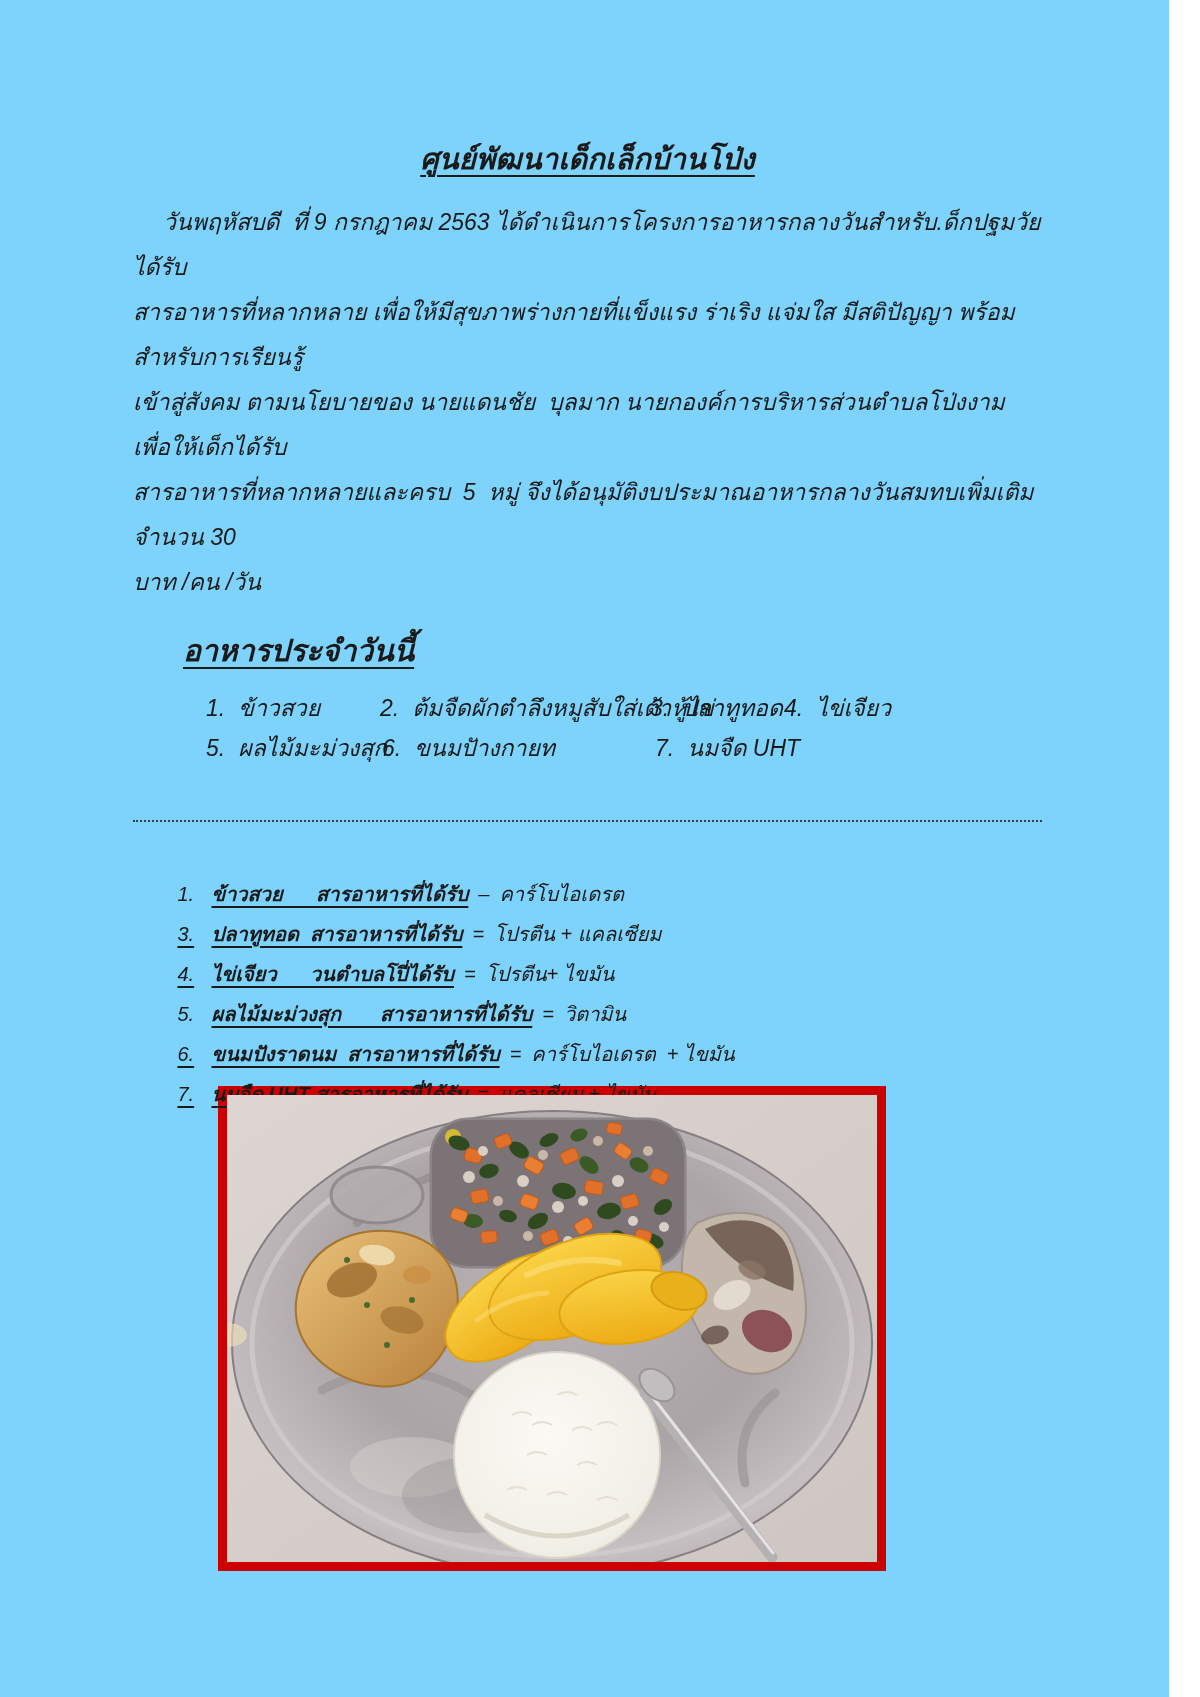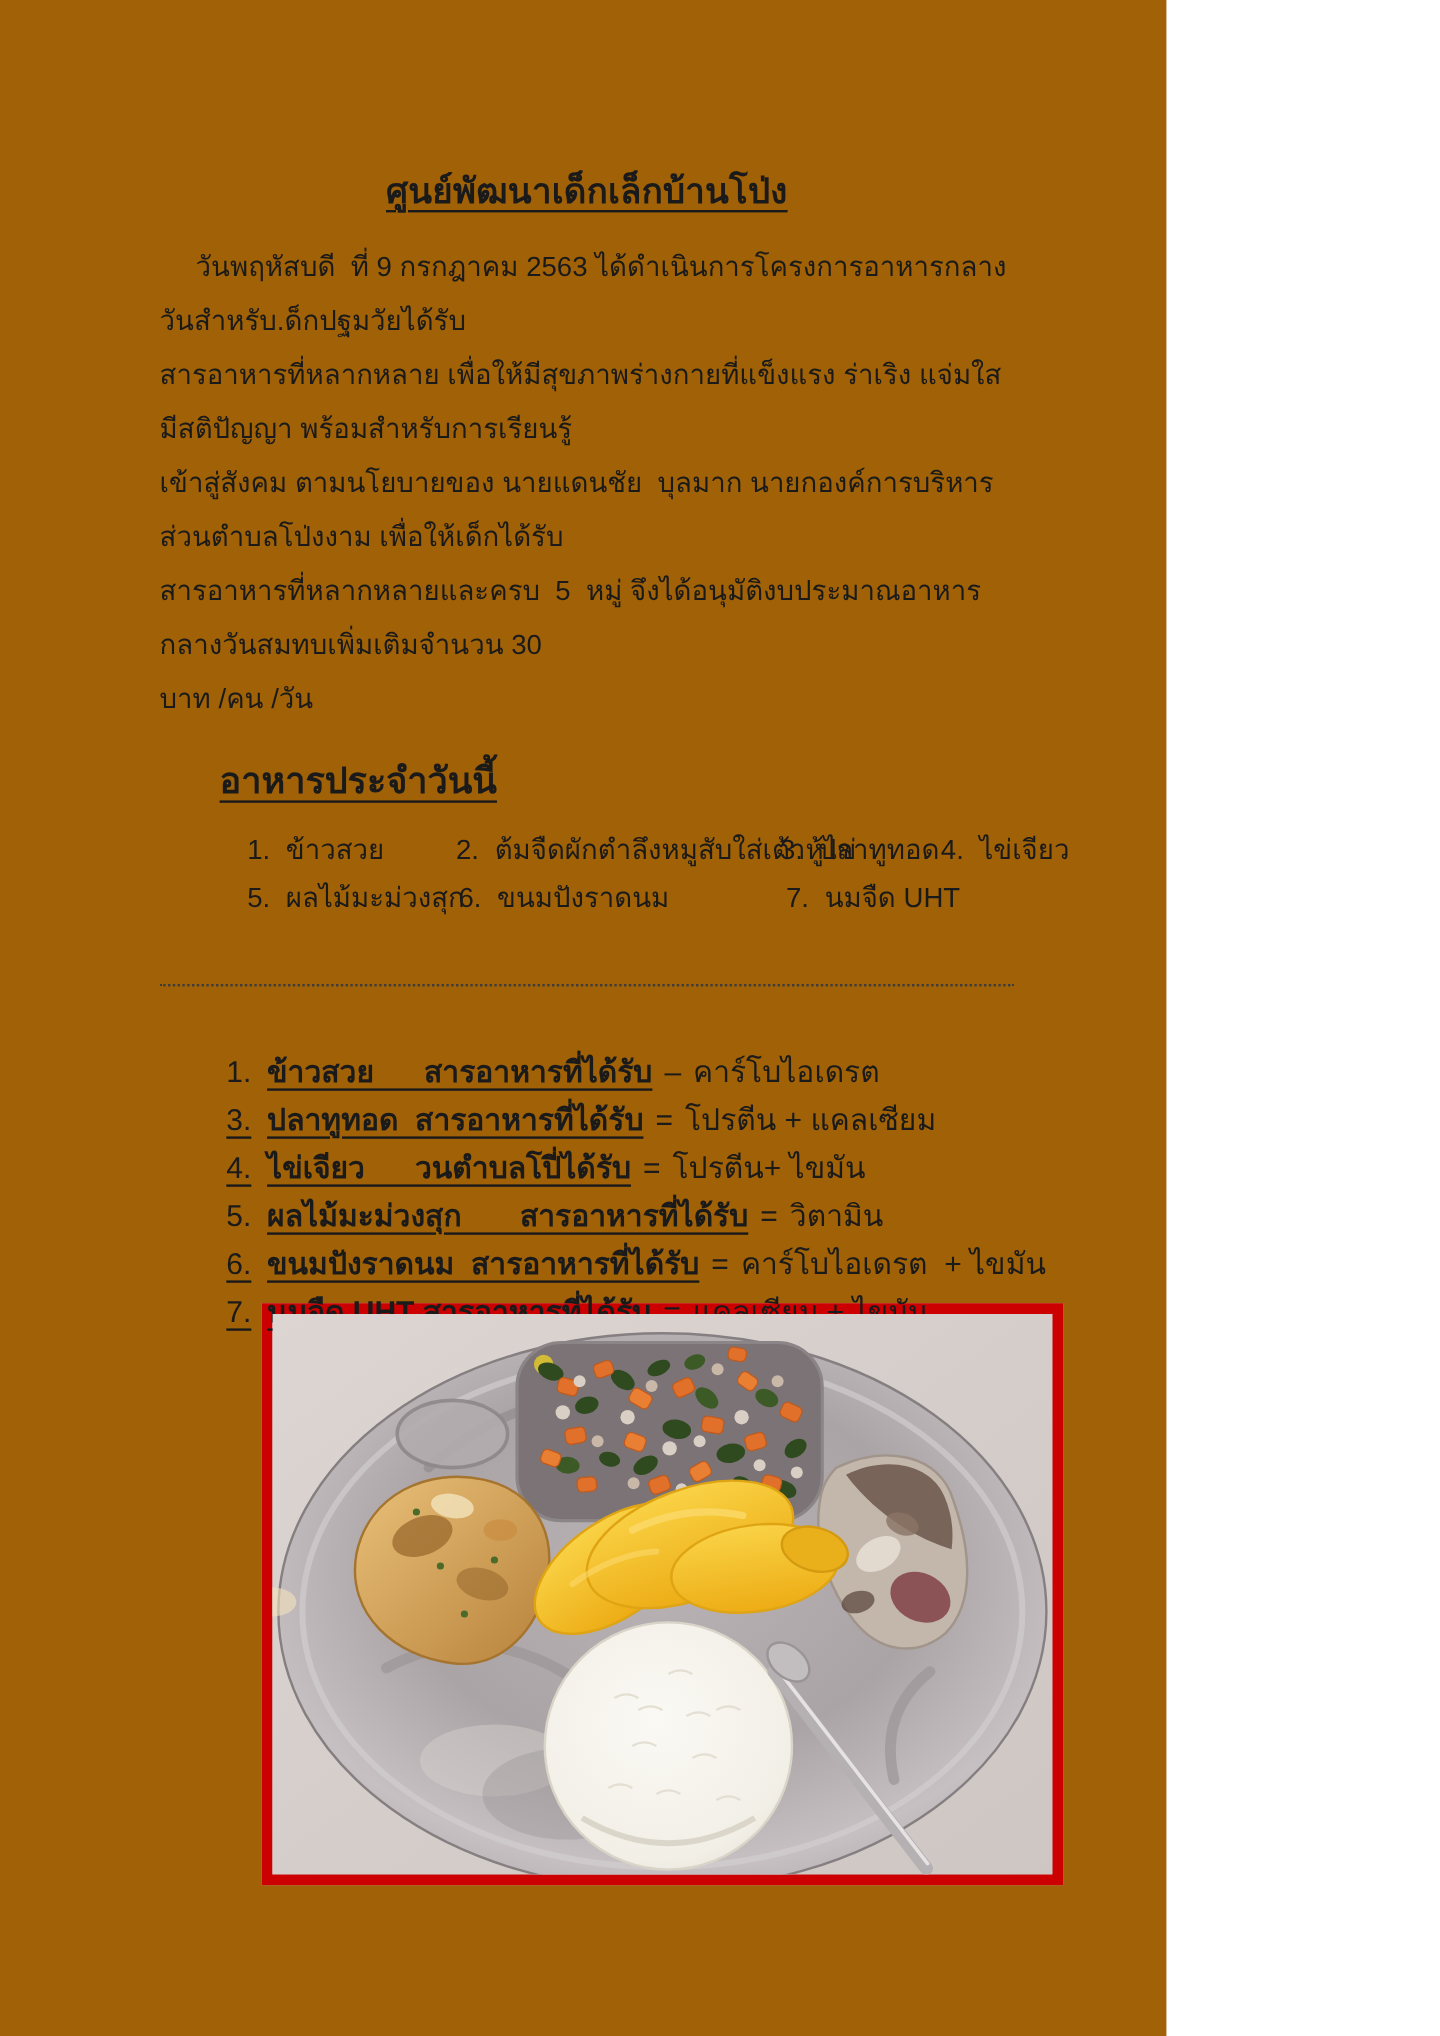--- a/index.html
+++ b/index.html
@@ -2,21 +2,21 @@
 <html lang="th"><head>
 <meta charset="utf-8">
 <style>
   * { margin:0; padding:0; box-sizing:border-box; }
   html,body { background:#ffffff; }
   body {
     width:1200px; height:1697px;
     font-family:"Liberation Sans","DejaVu Sans",sans-serif;
     color:#1a1a1a;
   }
-  .page { position:relative; width:972px; height:1697px; background:#a16207; overflow:hidden; }
+  .page { position:relative; width:1169px; height:1697px; background:#7dd3fc; overflow:hidden;font-style:italic; }
   .doc { padding:136px 127px 0 133px; }
 
   
   .title { text-align:center; font-size:29px; font-weight:700; letter-spacing:.2px; }
   .title .u { text-decoration:underline; text-underline-offset:6px; text-decoration-thickness:2px; }
 
   
   .intro { margin-top:18px; font-size:23px; }
   .intro .line { line-height:45px; white-space:pre-wrap; }
   .intro .line.indent { text-indent:30px; }
@@ -27,21 +27,21 @@
 
   
   .menu { position:relative; margin-top:16px; height:82px; font-size:23px; }
   .menu .mi { position:absolute; white-space:nowrap;margin-left:47px; }
   .menu .mi .num { display:inline-block; margin-right:13px; }
 
   
   .dots { margin-top:48px; height:0; border-bottom:2px dotted #3c3c3c; }
 
   
-  .nutri { margin-top:12px; font-size:25px; }
+  .nutri { margin-top:12px; font-size:20px; }
   .nrow { height:40px; line-height:40px; white-space:pre; }
   .nrow .num { display:inline-block; min-width:34px; }
   .nrow .lbl { font-weight:700; text-decoration:underline; text-underline-offset:5px; text-decoration-thickness:2px; white-space:pre; }
   .nrow.unum .num { text-decoration:underline; text-underline-offset:5px; text-decoration-thickness:2px; }
   .nrow .eq { margin:0 10px; }
 
   
   .photo-frame {
     margin:12px 0 0 85px;
     width:668px; height:485px;
@@ -82,21 +82,21 @@
       <span class="mi" style="left:470px; top:0;">
         <span class="num">3.</span><span>ปลาทูทอด</span>
       </span>
       <span class="mi" style="left:604px; top:0;">
         <span class="num">4.</span><span>ไข่เจียว</span>
       </span>
       <span class="mi" style="left:26px; top:40px;">
         <span class="num">5.</span><span>ผลไม้มะม่วงสุก</span>
       </span>
       <span class="mi" style="left:202px; top:40px;">
-        <span class="num">6.</span><span>ขนมปังราดนม</span>
+        <span class="num">6.</span><span>ขนมปัางกายท</span>
       </span>
       <span class="mi" style="left:475px; top:40px;">
         <span class="num">7.</span><span>นมจืด UHT</span>
       </span>
     </div>
 
     <div class="dots"></div>
 
     <div class="nutri">
       <div class="nrow">

